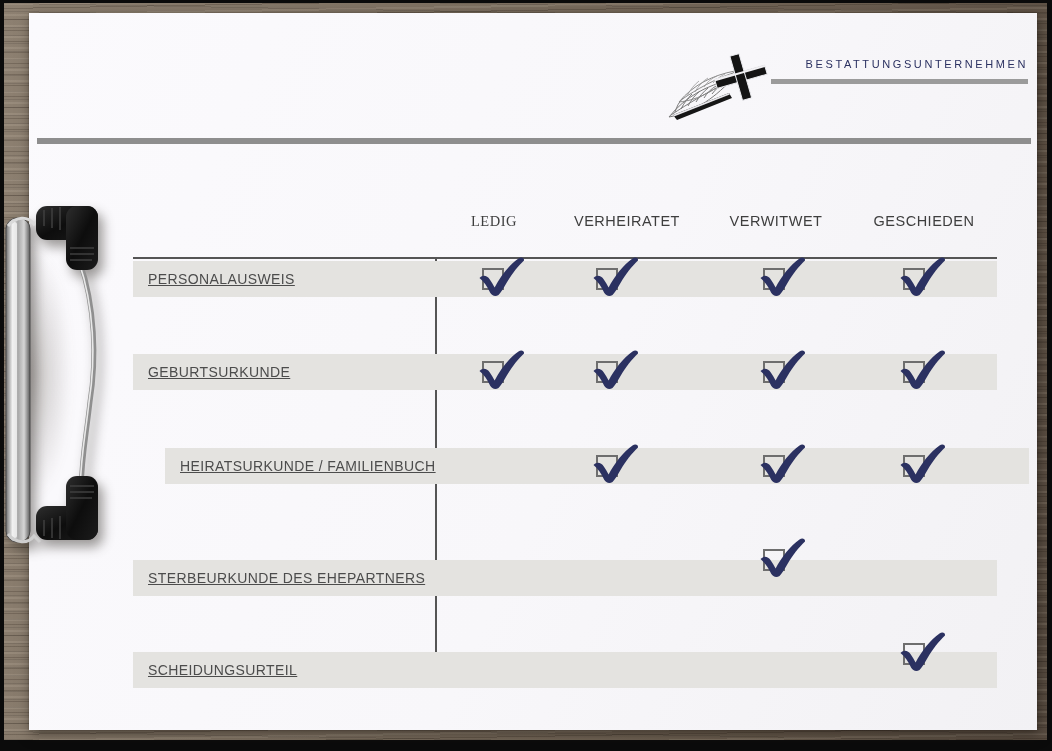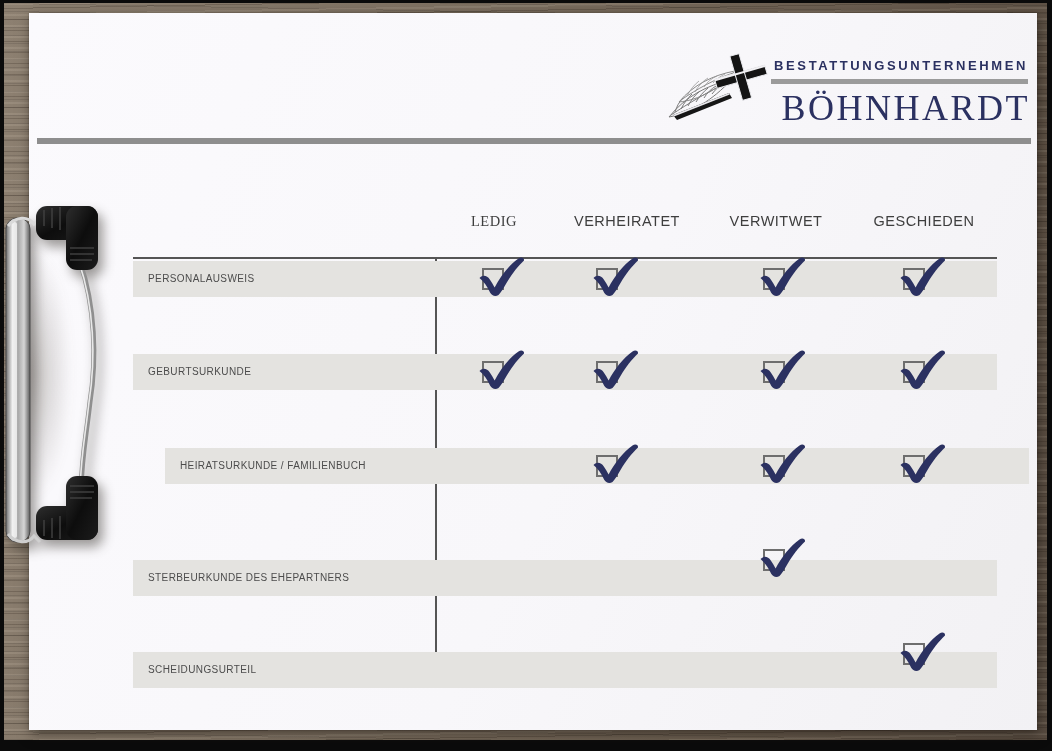--- a/index.html
+++ b/index.html
@@ -9,34 +9,34 @@
     background:
       repeating-linear-gradient(179deg, rgba(255,242,222,0.10) 0 2px, rgba(0,0,0,0) 2px 5px, rgba(30,20,12,0.20) 5px 6px, rgba(0,0,0,0) 6px 11px),
       repeating-linear-gradient(1deg, rgba(0,0,0,0.10) 0 1px, rgba(0,0,0,0) 1px 8px),
       linear-gradient(100deg, var(--wood_light,#8d8071) 0%, #7d7061 40%, #6b5e50 72%, var(--wood_dark,#574b40) 100%);
   }
   .paper{position:absolute;left:29px;top:13px;width:1008px;height:717px;
     background:linear-gradient(115deg,#fbfafd 0%,var(--paper,#f8f7fa) 55%,#f2f1f4 100%);
     box-shadow:2px 4px 12px rgba(25,20,15,0.55), 0 0 2px rgba(0,0,0,0.25);}
   
   .tagline{position:absolute;right:9px;top:45px;color:var(--navy,#2b3161);
-    font-size:13px;font-weight:bold;letter-spacing:2.6px;}
+    font-size:11px;font-weight:normal;letter-spacing:2.6px;}
   .tagline-bar{position:absolute;right:9px;top:66px;width:257px;height:5px;background:#9b9b9b;}
   .brandname{position:absolute;right:7px;top:74px;color:var(--navy,#2b3161);
     font-family:"Liberation Serif",serif;font-size:36px;letter-spacing:2.5px;font-weight:500;}
   .emblem{position:absolute;left:632px;top:40px;}
   .main-rule{position:absolute;left:8px;top:125px;width:994px;height:6px;background:var(--rule_gray,#8e8e8e);}
   
   .col-h{position:absolute;top:200px;transform:translateX(-50%);color:var(--header_text,#3e3e3e);
     font-size:14.5px;letter-spacing:0.5px;white-space:nowrap;}
   .table-top-rule{position:absolute;left:104px;top:244px;width:864px;height:2px;background:var(--line_dark,#555);}
   .v-divider{position:absolute;left:406px;top:244px;width:2px;height:421px;background:var(--line_dark,#555);}
   .row-band{position:absolute;left:104px;width:864px;height:36px;background:var(--band,#e4e3e0);}
   .row-label{position:absolute;left:15px;top:0;line-height:36px;color:var(--label_text,#4c4c4c);
-    font-size:10px;letter-spacing:0.4px;white-space:nowrap;}
+    font-size:14px;letter-spacing:0.4px;white-space:nowrap;text-decoration:underline;}
   .cell{position:absolute;width:48px;height:42px;}
   .box{position:absolute;left:4px;top:13px;width:18px;height:18px;border:2px solid var(--checkbox_border,#6e6e6e);}
   .tick{position:absolute;left:0;top:0;}
   .tick path{fill:var(--navy,#2b3161);}
   
   .clip-shadow{position:absolute;left:26px;top:198px;width:90px;height:352px;
     background:radial-gradient(60% 50% at 8% 50%, rgba(70,60,50,0.28), rgba(70,60,50,0) 72%);
     filter:blur(5px);}
   .clip{position:absolute;left:0;top:190px;filter:drop-shadow(5px 7px 6px rgba(40,35,28,0.45));}
 </style>
@@ -60,21 +60,20 @@
       <polygon points="12,62 68,40 71,45 16,67" fill="#161616"></polygon>
       <polygon points="12,62 68,40 68.8,41.5 13,63.5" fill="#e9e8ec"></polygon>
       <g transform="rotate(-16 80 24)">
         <rect x="54" y="19" width="52" height="9.5" fill="#141414" stroke="#ececf0" stroke-width="1"></rect>
         <rect x="75" y="1" width="9.5" height="46" fill="#141414" stroke="#ececf0" stroke-width="1"></rect>
         <rect x="54" y="19" width="52" height="2" fill="#f2f1f4"></rect>
       </g>
     </svg>
     <div class="tagline">BESTATTUNGSUNTERNEHMEN</div>
     <div class="tagline-bar"></div>
-    <div class="brandname">BÖHNHARDT</div>
     <div class="main-rule"></div>
 
     <div class="table-top-rule"></div>
     <div class="v-divider"></div>
 
     <div id="col-headers">
         <span class="col-h" style="left: 465px; font-family: Liberation Serif, serif;">LEDIG</span>
         <span class="col-h" style="left: 598px;">VERHEIRATET</span>
         <span class="col-h" style="left: 747px;">VERWITWET</span>
         <span class="col-h" style="left: 895px;">GESCHIEDEN</span>

